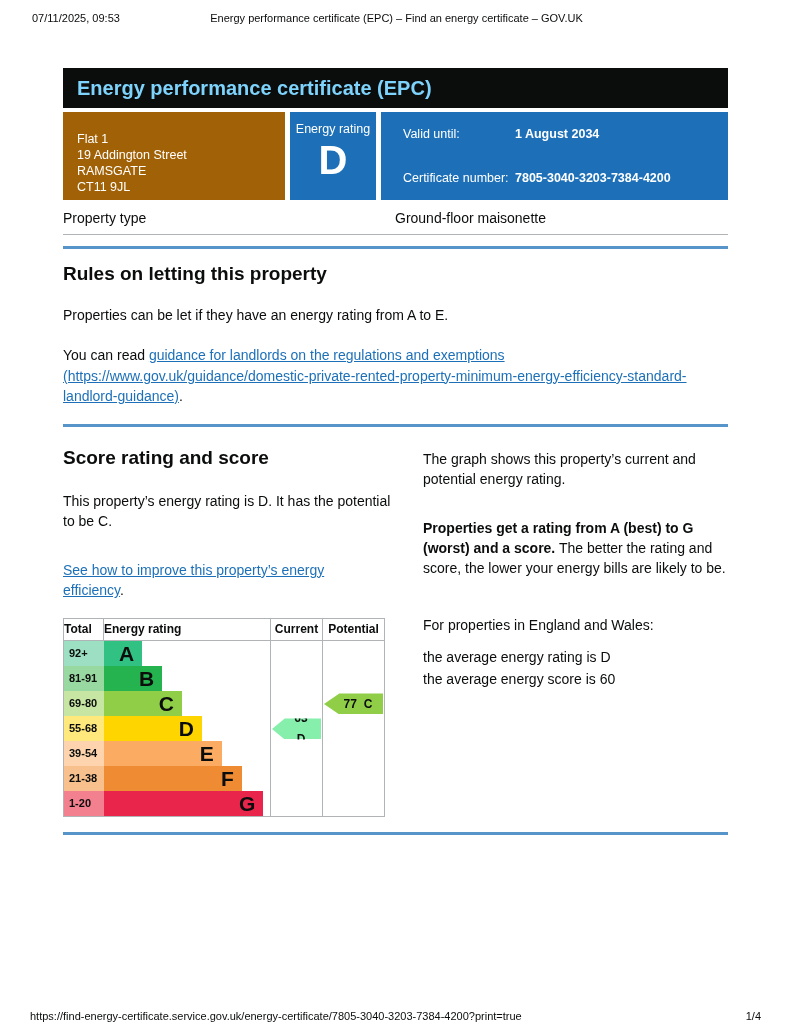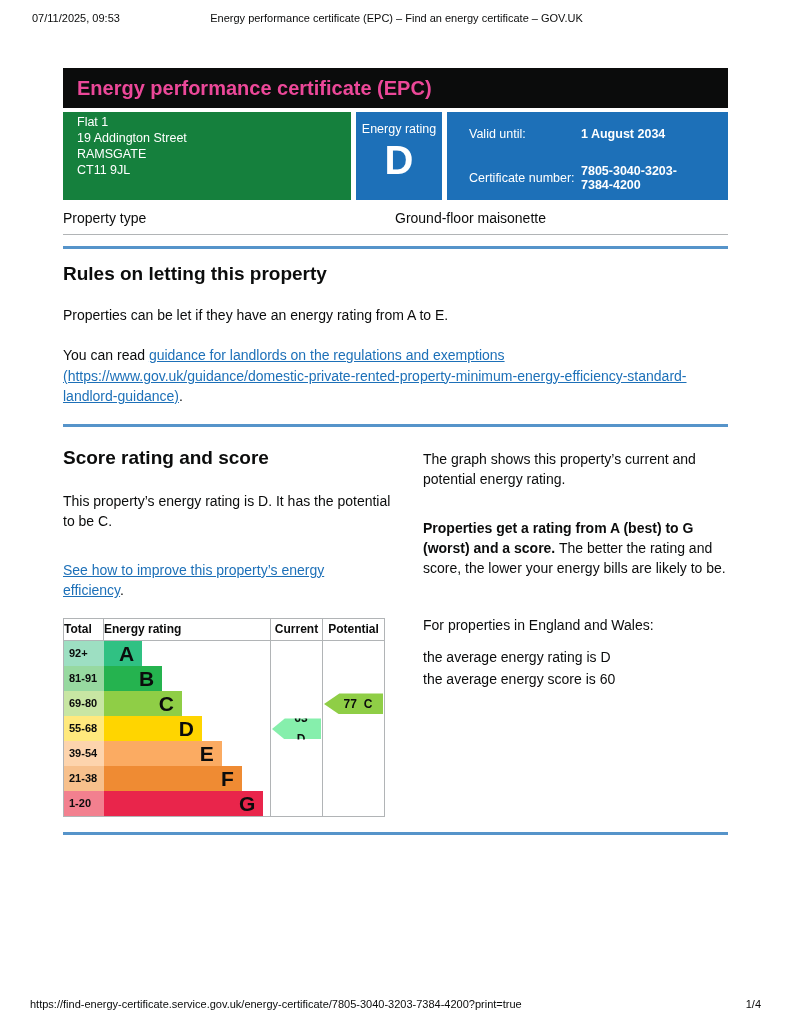--- a/index.html
+++ b/index.html
@@ -6,29 +6,29 @@
   html,body { background:#ffffff; }
   .page {
     position:relative; width:791px; height:1024px; margin:0 auto;
     background:#ffffff; font-family:"Liberation Sans", sans-serif; color:#0b0c0c;
     overflow:hidden;
   }
   
   .meta-header { position:absolute; top:12px; left:32px; right:30px; height:16px; font-size:11px; }
   .meta-date { position:absolute; left:0; top:0; }
   .meta-title { position:absolute; left:0; right:0; top:0; text-align:center; }
-  .meta-footer { position:absolute; bottom:14px; left:30px; right:30px; font-size:11px; display:flex; justify-content:space-between;gap:20px; }
+  .meta-footer { position:absolute; bottom:2px; left:30px; right:30px; font-size:11px; display:flex; justify-content:space-between;gap:20px; }
 
   .content { position:absolute; top:68px; left:63px; width:665px; }
 
-  .banner { height:40px; background:#0b0c0c; color:#ec4899; display:flex; align-items:center;
+  .banner { height:40px; background:#0b0c0c; color:#7dd3fc; display:flex; align-items:center;
             padding:4px 14px; font-size:20px; font-weight:bold; }
 
   .summary { display:flex; gap:5px; margin-top:4px; height:88px; }
-  .addr-box { width:288px; background:#15803d; color:#fff; padding:3px 14px; font-size:12.5px; line-height:1.27; }
+  .addr-box { width:222px; background:#a16207; color:#fff; padding:20px 14px; font-size:12.5px; line-height:1.27; }
   .rating-box { width:86px; background:#1d70b8; color:#fff; text-align:center; padding-top:10px; }
   .rating-box .rating-label { font-size:12.5px; }
   .rating-box .rating-letter { font-size:40px; font-weight:bold; line-height:1.1; margin-top:2px; }
   .right-boxes { flex:1; display:flex; flex-direction:column; }
   .info-box { flex:1; background:#1d70b8; color:#fff; display:flex; align-items:center; padding:0 22px; font-size:12.5px; }
   .info-label { width:112px; flex-shrink:0; }
   .info-value { font-weight:bold; }
 
   table.prop-table { width:100%; border-collapse:collapse; margin-top:3px; font-size:14px; }
   table.prop-table td { padding:7px 0 8px; border-bottom:1px solid #b1b4b6; }

